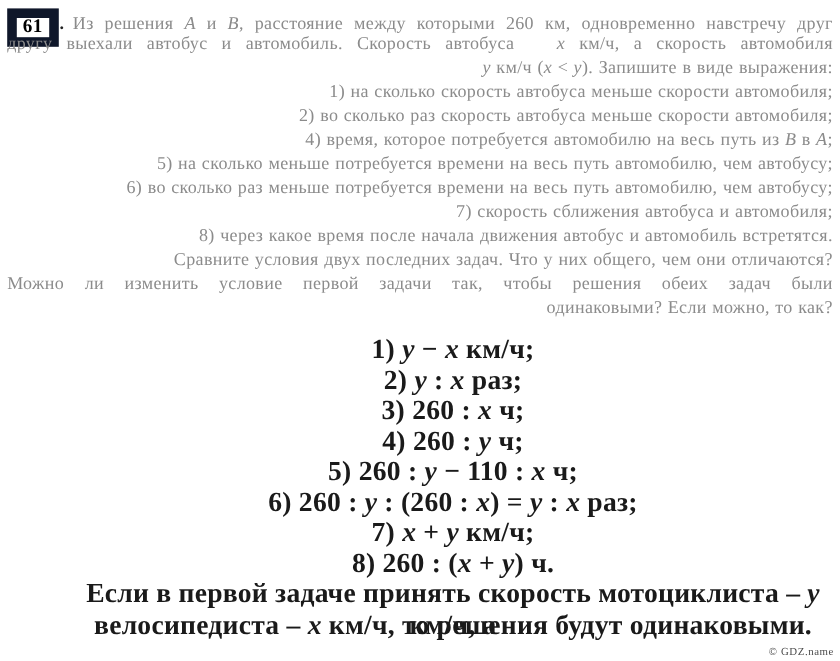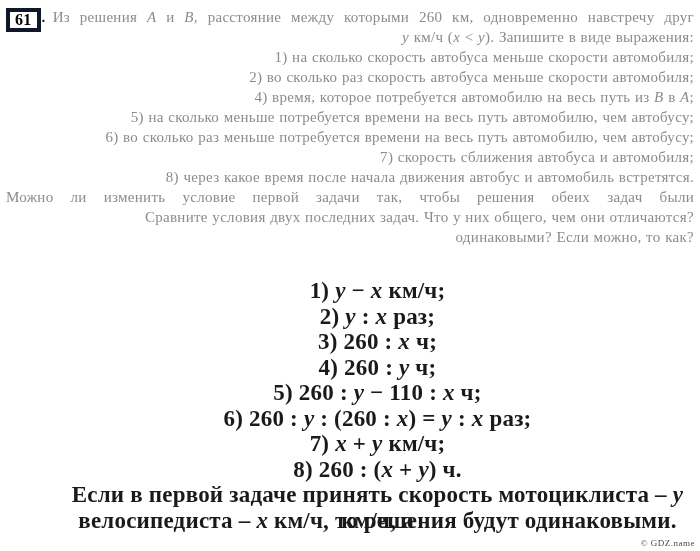--- a/index.html
+++ b/index.html
@@ -30,21 +30,21 @@
   .statement .line {
     text-align: right;
     height: 20px;
   }
   .statement .line.stretch {
     text-align: justify;
     text-align-last: justify;
   }
   .numbox {
     display: inline-block;
-    border: 4px solid #0f172a;
+    border: 8px solid #0f172a;
     color: #000000;
     font-weight: 700;
     font-size: 16px;
     line-height: 15px;
     padding: 0 5px 1px 5px;
     margin-right: 1px;
     vertical-align: -3px;
     background: #ffffff;
   }
   .numdot {
@@ -79,30 +79,31 @@
     letter-spacing: 0.5px;
     font-family: "Liberation Serif", serif;
   }
 </style>
 </head>
 <body>
 
 <div class="page">
   <div class="statement">
       <div class="line stretch"><span class="numbox">61</span><span class="numdot">.</span><span>Из решения </span><span class="var">A</span><span> и </span><span class="var">B</span><span>, расстояние между которыми 260 км, одновременно навстречу друг</span></div>
+      <div class="line stretch"><span>другу выехали автобус и автомобиль. Скорость автобуса &nbsp;&nbsp;</span><span class="var">x</span><span> км/ч, а скорость автомобиля</span></div>
       <div class="line"><span class="var">y</span><span> км/ч (</span><span class="var">x</span><span> &lt; </span><span class="var">y</span><span>). Запишите в виде выражения:</span></div>
       <div class="line"><span>1) на сколько скорость автобуса меньше скорости автомобиля;</span></div>
       <div class="line"><span>2) во сколько раз скорость автобуса меньше скорости автомобиля;</span></div>
       <div class="line"><span>4) время, которое потребуется автомобилю на весь путь из </span><span class="var">B</span><span> в </span><span class="var">A</span><span>;</span></div>
       <div class="line"><span>5) на сколько меньше потребуется времени на весь путь автомобилю, чем автобусу;</span></div>
       <div class="line"><span>6) во сколько раз меньше потребуется времени на весь путь автомобилю, чем автобусу;</span></div>
       <div class="line"><span>7) скорость сближения автобуса и автомобиля;</span></div>
       <div class="line"><span>8) через какое время после начала движения автобус и автомобиль встретятся.</span></div>
+      <div class="line"><span>Сравните условия двух последних задач. Что у них общего, чем они отличаются?</span></div>
       <div class="line stretch"><span>Можно ли изменить условие первой задачи так, чтобы решения обеих задач были</span></div>
-      <div class="line"><span>Сравните условия двух последних задач. Что у них общего, чем они отличаются?</span></div>
       <div class="line"><span>одинаковыми? Если можно, то как?</span></div>
     </div>
   <div class="solution">
       <div class="line"><span>1) </span><span class="var">y</span><span> − </span><span class="var">x</span><span> км/ч;</span></div>
       <div class="line"><span>2) </span><span class="var">y</span><span> : </span><span class="var">x</span><span> раз;</span></div>
       <div class="line"><span>3) 260 : </span><span class="var">x</span><span> ч;</span></div>
       <div class="line"><span>4) 260 : </span><span class="var">y</span><span> ч;</span></div>
       <div class="line"><span>5) 260 : </span><span class="var">y</span><span> − 110 : </span><span class="var">x</span><span> ч;</span></div>
       <div class="line"><span>6) 260 : </span><span class="var">y</span><span> : (260 : </span><span class="var">x</span><span>) = </span><span class="var">y</span><span> : </span><span class="var">x</span><span> раз;</span></div>
       <div class="line"><span>7) </span><span class="var">x</span><span> + </span><span class="var">y</span><span> км/ч;</span></div>

